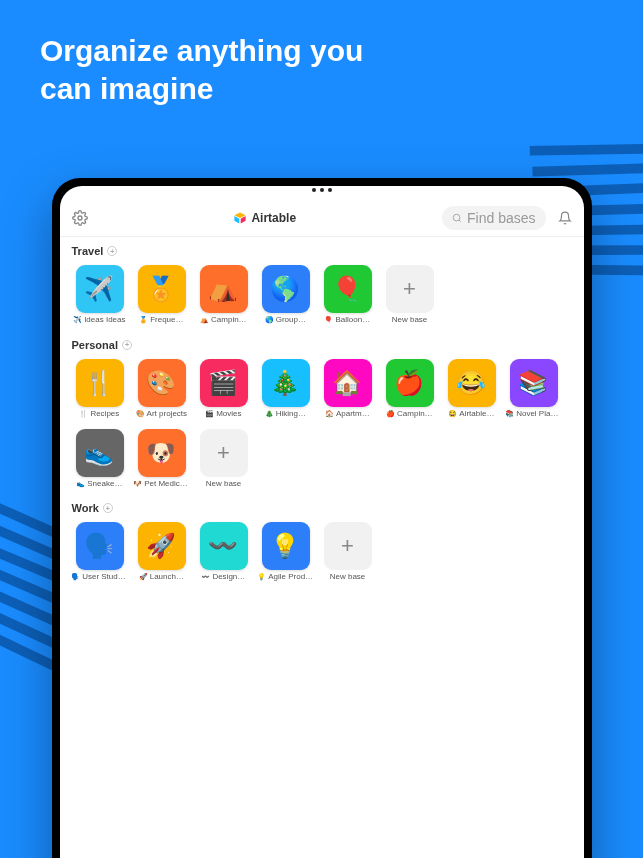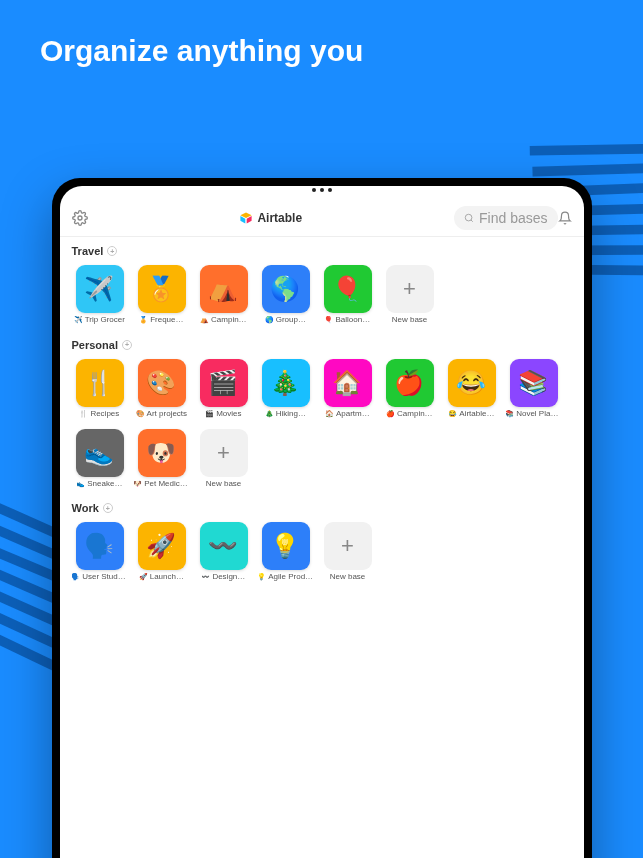--- a/index.html
+++ b/index.html
@@ -60,21 +60,21 @@
       gap: 4px;
     }
     .camera-notch span {
       width: 4px; height: 4px; background: #222; border-radius: 50%;
     }
     .topbar {
       display: flex;
       align-items: center;
       padding: 10px 12px 6px;
       border-bottom: 1px solid #eee;
-      gap: 0;
+      gap: 12px;
       margin-top: 10px;
     }
     .gear-icon { width: 16px; height: 16px; color: #888; }
     .brand {
       flex: 1;
       display: flex;
       justify-content: center;
       align-items: center;
       gap: 4px;
       font-size: 12px;
@@ -180,20 +180,21 @@
     <line x1="8" y1="25" x2="92" y2="45"></line>
   <line x1="6" y1="40" x2="94" y2="60"></line>
     <line x1="8" y1="55" x2="92" y2="75"></line>
   <line x1="10" y1="70" x2="90" y2="90"></line>
     <line x1="12" y1="85" x2="88" y2="105"></line>
   <line x1="14" y1="100" x2="86" y2="120"></line>
 </svg>
 
 <div class="headline">
   <span>Organize anything you</span><br>
+  <span>can imagine</span>
 </div>
 
 <div class="tablet">
   <div class="camera-notch">
     <span></span>
       <span></span>
       <span></span>
   </div>
   <div class="screen">
 
@@ -227,21 +228,21 @@
 
     <div class="content" id="sections-root">
         <div class="section">
           <div class="section-title">
             <span>Travel</span>
             <span class="add-circle">+</span>
           </div>
           <div class="base-grid">
             <div class="base-item">
               <div class="base-tile" style="background: rgb(47, 198, 246);">✈️</div>
-              <div class="base-label"><span class="base-label-prefix">✈️ </span><span>Trip Grocer</span></div>
+              <div class="base-label"><span class="base-label-prefix">✈️ </span><span>Ideas Ideas</span></div>
             </div>
             <div class="base-item">
               <div class="base-tile" style="background: rgb(252, 180, 0);">🏅</div>
               <div class="base-label"><span class="base-label-prefix">🏅 </span><span>Freque…</span></div>
             </div>
             <div class="base-item">
               <div class="base-tile" style="background: rgb(255, 111, 44);">⛺</div>
               <div class="base-label"><span class="base-label-prefix">⛺ </span><span>Campin…</span></div>
             </div>
             <div class="base-item">

